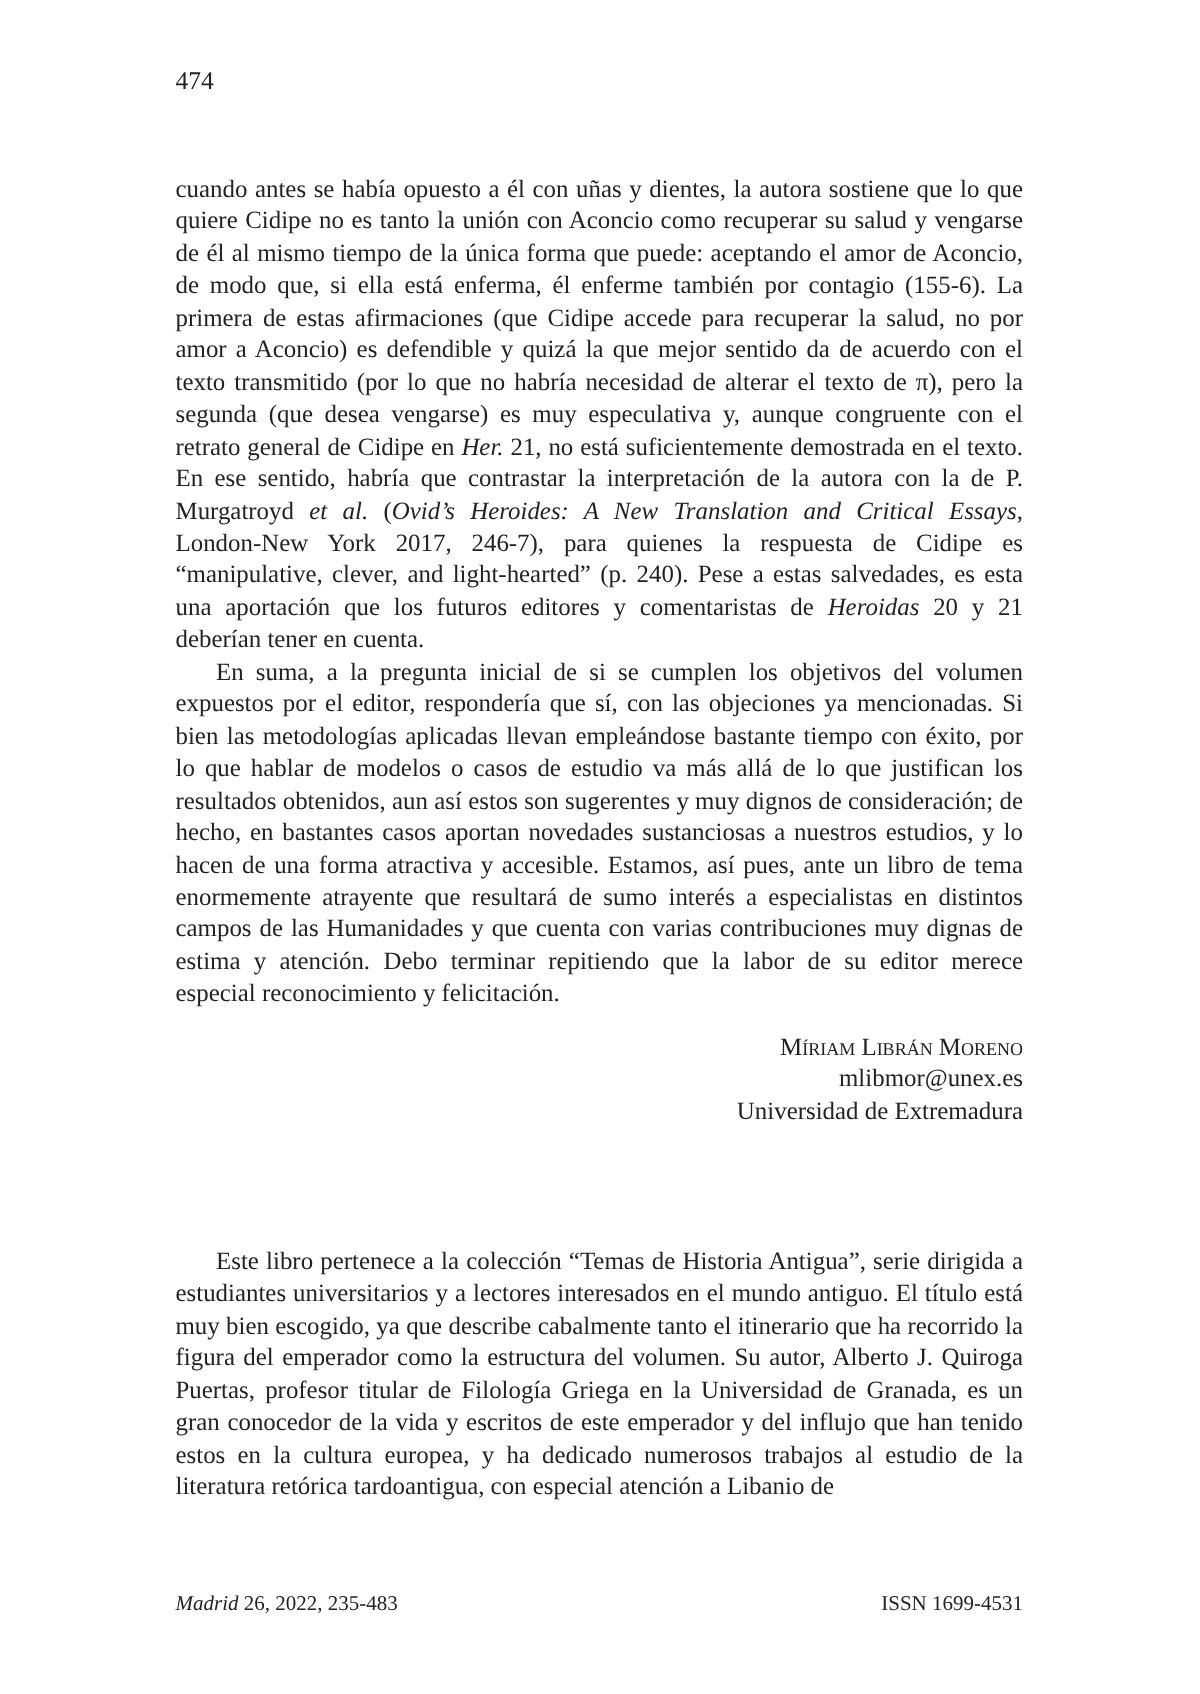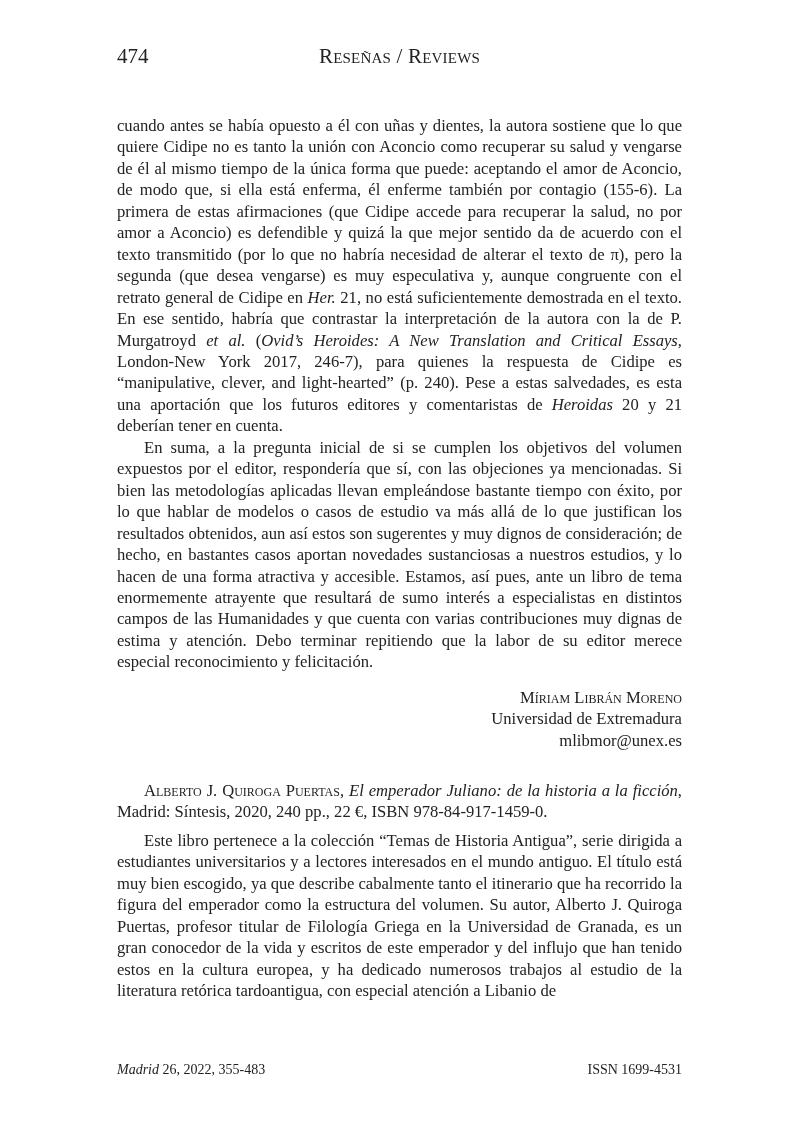--- a/index.html
+++ b/index.html
@@ -4,21 +4,21 @@
 <style>
   html, body { margin: 0; padding: 0; background: #ffffff; }
   body {
     width: 800px; height: 1129px; position: relative; overflow: hidden;
     font-family: "Liberation Serif", "DejaVu Serif", serif;
     color: #222222;
   }
   .page { position: absolute; left: 0; top: 0; width: 800px; height: 1129px; }
   .running-head {
     position: absolute; top: 44px; left: 117px; width: 565px; height: 22px;
-    font-size: 21px;
+    font-size: 17px;
   }
   .page-number { position: absolute; left: 0; top: 0; }
   .section-title {
     position: absolute; left: 0; right: 0; top: 0; text-align: center;
     font-variant: small-caps; letter-spacing: 0.2px;
   }
   .body-block {
     position: absolute; left: 117px; width: 565px;
     font-size: 16.6px; line-height: 21.45px; text-align: justify;
   }
@@ -38,40 +38,36 @@
   .footer-right { position: absolute; right: 0; top: 0; }
   em { font-style: italic; margin-top: 16px; }
 </style>
 </head>
 <body>
 
 <div class="page">
 
   <div class="running-head">
     <span class="page-number">474</span>
-    <span class="section-title">Reseñas / Reviews</span>
   </div>
 
   <div class="body-block" style="top:115px;">
     <p><span>cuando antes se había opuesto a él con uñas y dientes, la autora sostiene que lo que quiere Cidipe no es tanto la unión con Aconcio como recuperar su salud y vengarse de él al mismo tiempo de la única forma que puede: aceptando el amor de Aconcio, de modo que, si ella está enferma, él enferme también por contagio (155-6). La primera de estas afirmaciones (que Cidipe accede para recuperar la salud, no por amor a Aconcio) es defendible y quizá la que mejor sentido da de acuerdo con el texto transmitido (por lo que no habría necesidad de alterar el texto de π), pero la segunda (que desea vengarse) es muy especulativa y, aunque congruente con el retrato general de Cidipe en </span><em>Her.</em><span> 21, no está suficientemente demostrada en el texto. En ese sentido, habría que contrastar la interpretación de la autora con la de P. Murgatroyd </span><em>et al.</em><span> (</span><em>Ovid’s Heroides: A New Translation and Critical Essays</em><span>, London-New York 2017, 246-7), para quienes la respuesta de Cidipe es “manipulative, clever, and light-hearted” (p. 240). Pese a estas salvedades, es esta una aportación que los futuros editores y comentaristas de </span><em>Heroidas</em><span> 20 y 21 deberían tener en cuenta.</span></p>
     <p class="indent">En suma, a la pregunta inicial de si se cumplen los objetivos del volumen expuestos por el editor, respondería que sí, con las objeciones ya mencionadas. Si bien las metodologías aplicadas llevan empleándose bastante tiempo con éxito, por lo que hablar de modelos o casos de estudio va más allá de lo que justifican los resultados obtenidos, aun así estos son sugerentes y muy dignos de consideración; de hecho, en bastantes casos aportan novedades sustanciosas a nuestros estudios, y lo hacen de una forma atractiva y accesible. Estamos, así pues, ante un libro de tema enormemente atrayente que resultará de sumo interés a especialistas en distintos campos de las Humanidades y que cuenta con varias contribuciones muy dignas de estima y atención. Debo terminar repitiendo que la labor de su editor merece especial reconocimiento y felicitación.</p>
   </div>
 
   <div class="signature">
     <div class="sc">Míriam Librán Moreno</div>
+    <div>mlibmor@unex.es</div>
     <div>Universidad de Extremadura</div>
-    <div>mlibmor@unex.es</div>
   </div>
 
-  <div class="body-block" style="top:780px;">
-    <p class="indent"><span class="sc">Alberto J. Quiroga Puertas</span><span>, </span><em>El emperador Juliano: de la historia a la ficción</em><span>, Madrid: Síntesis, 2020, 240 pp., 22 €, ISBN 978-84-917-1459-0.</span></p>
-  </div>
 
   <div class="body-block" style="top:830px;">
     <p class="indent">Este libro pertenece a la colección “Temas de Historia Antigua”, serie dirigida a estudiantes universitarios y a lectores interesados en el mundo antiguo. El título está muy bien escogido, ya que describe cabalmente tanto el itinerario que ha recorrido la figura del emperador como la estructura del volumen. Su autor, Alberto J. Quiroga Puertas, profesor titular de Filología Griega en la Universidad de Granada, es un gran conocedor de la vida y escritos de este emperador y del influjo que han tenido estos en la cultura europea, y ha dedicado numerosos trabajos al estudio de la literatura retórica tardoantigua, con especial atención a Libanio de</p>
   </div>
 
   <div class="footer">
-    <span class="footer-left"><em>Madrid</em><span> 26, 2022, 355-483</span></span>
+    <span class="footer-left"><em>Madrid</em><span> 26, 2022, 235-483</span></span>
     <span class="footer-right">ISSN 1699-4531</span>
   </div>
 
 </div>
 
 </body></html>

